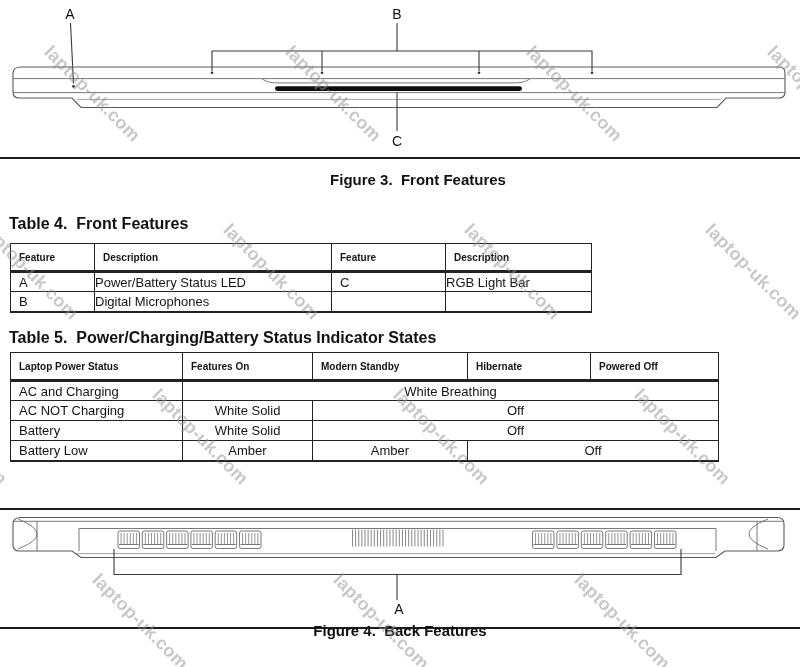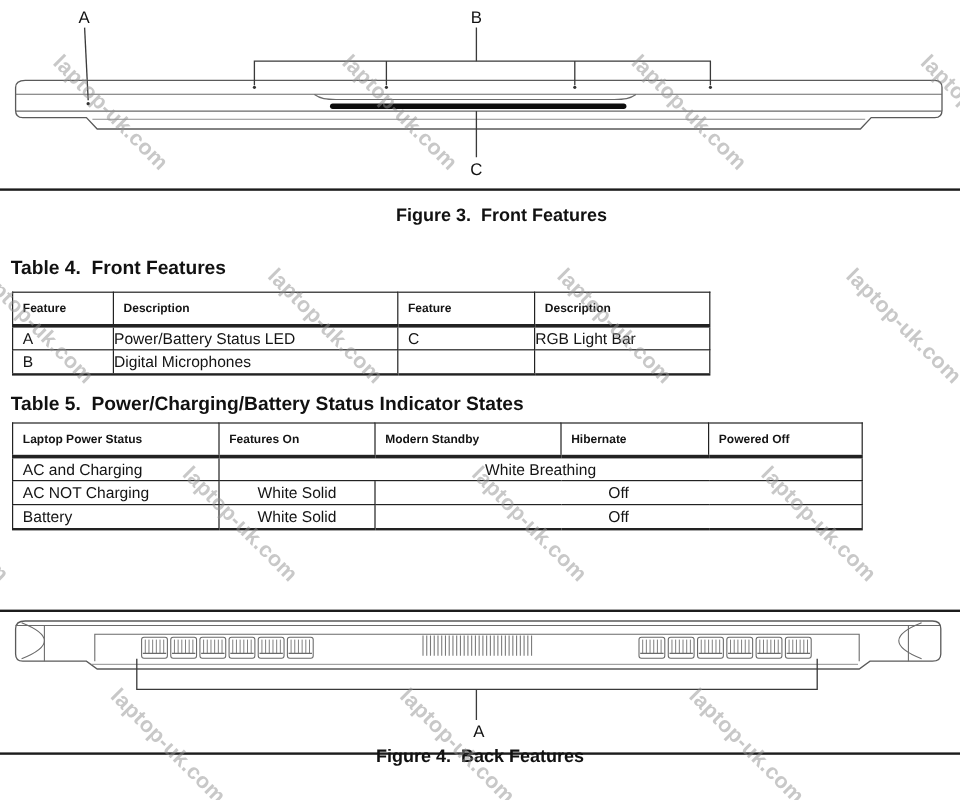--- a/index.html
+++ b/index.html
@@ -134,20 +134,26 @@
       </tr>
       <tr>
         <td>AC NOT Charging</td>
         <td class="ctr">White Solid</td>
         <td class="ctr" colspan="3">Off</td>
       </tr>
       <tr>
         <td>Battery</td>
         <td class="ctr">White Solid</td>
         <td class="ctr" colspan="3">Off</td>
+      </tr>
+      <tr>
+        <td>Battery Low</td>
+        <td class="ctr">Amber</td>
+        <td class="ctr">Amber</td>
+        <td class="ctr" colspan="2">Off</td>
       </tr>
     </tbody>
   </table>
 
   <div class="hr hr2"></div>
 
   <svg class="figsvg fig4" width="800" height="122" viewBox="0 505 800 122">
 
     <path d="M 21,517.5 L 777,517.5 Q 784,517.5 784,524 L 784,545 Q 784,551 777,551 L 725,551 L 716,557.5 L 81,557.5 L 72,551 L 19,551 Q 13,551 13,545 L 13,524 Q 13,517.5 21,517.5 Z" fill="#ffffff" stroke="#5a5a5a" stroke-width="1.1"></path>
     <path d="M 13,521.3 H 784" fill="none" stroke="#6a6a6a" stroke-width="0.9"></path>

